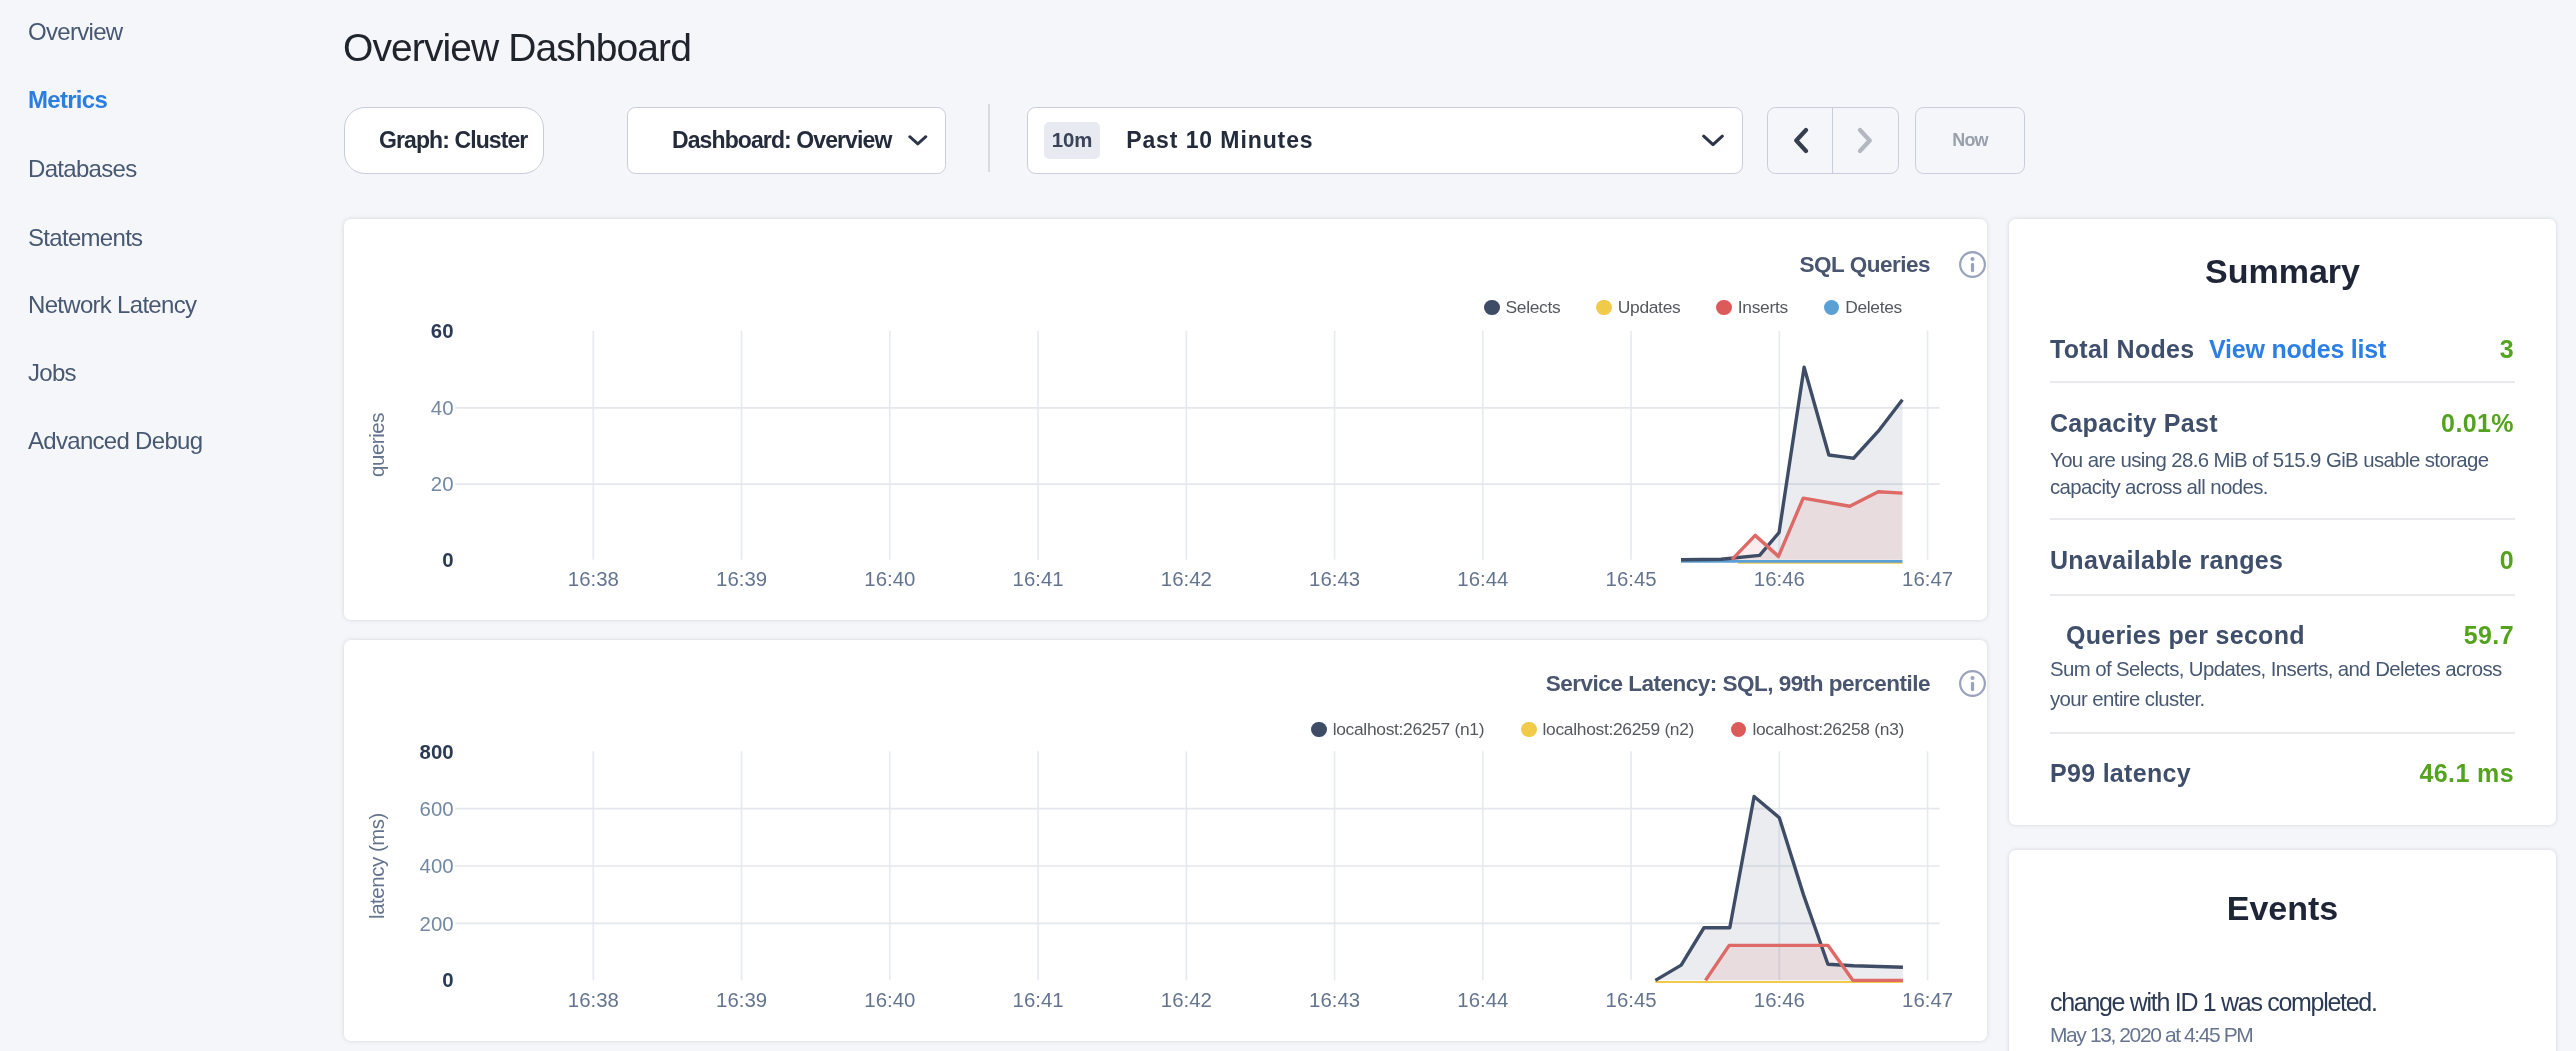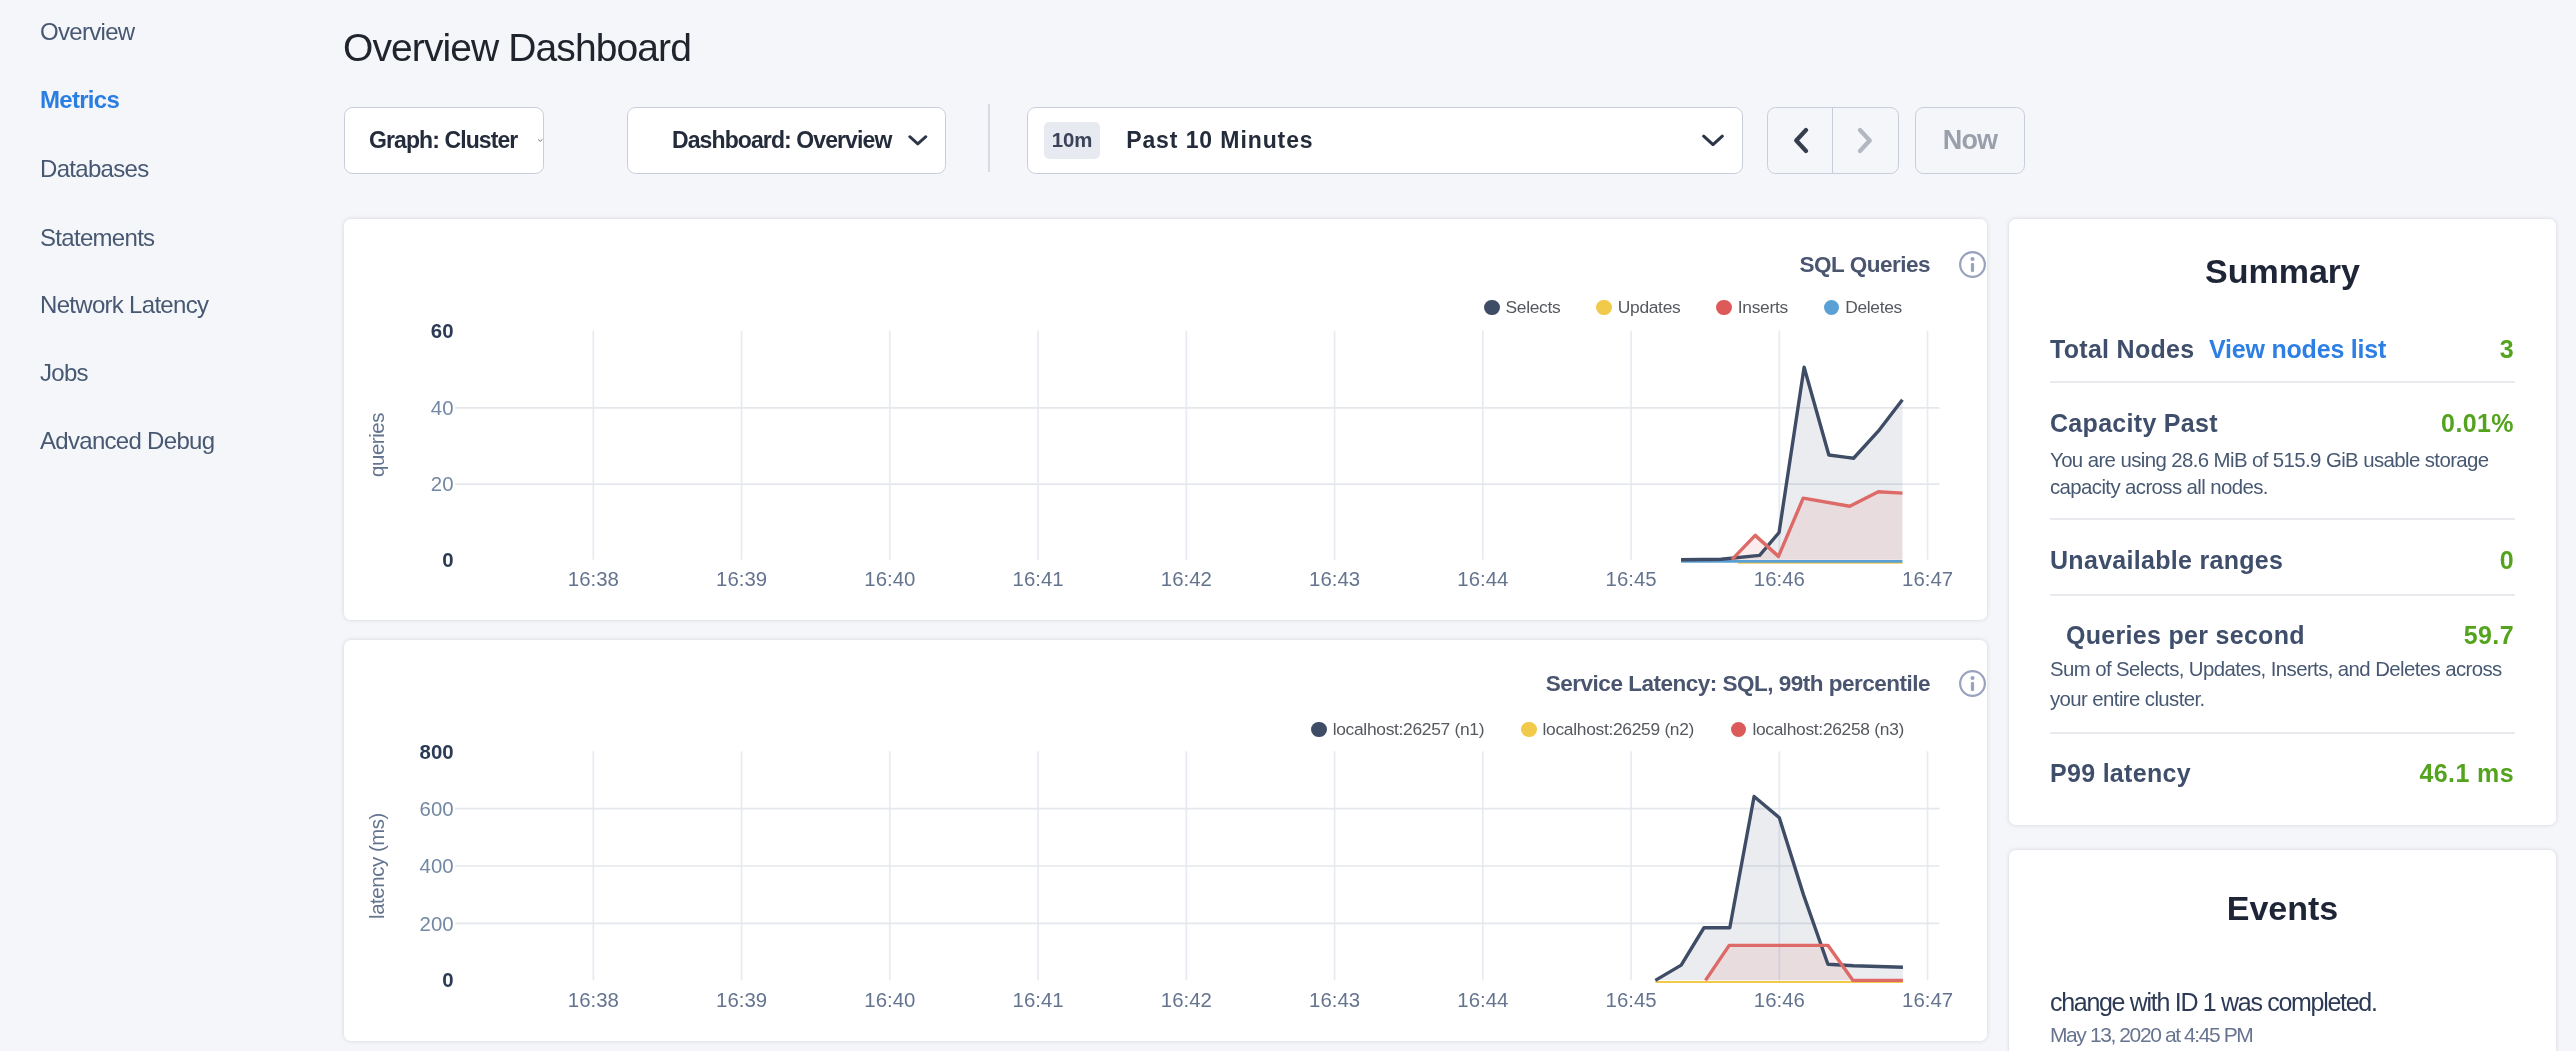--- a/index.html
+++ b/index.html
@@ -1,18 +1,18 @@
 <!DOCTYPE html>
 <html style="font-size:13.6px"><head>
 <meta charset="utf-8">
 <style>
   * { margin:0; padding:0; box-sizing:border-box; }
   html,body { width:2576px; height:1051px; background:#f5f6fa; font-family:"Liberation Sans", sans-serif; overflow:hidden; position:relative; }
   .abs { position:absolute; }
-  .navitem { position:absolute; left:40px; font-size:24px; letter-spacing:-0.7px; color:#475872; white-space:nowrap; }
+  .navitem { position:absolute; left:28px; font-size:24px; letter-spacing:-0.7px; color:#475872; white-space:nowrap; }
   .navitem.active { color:#2a7de1; font-weight:bold; }
   .card { position:absolute; background:#fff; border-radius:6.8px; box-shadow:0 0 4.3px rgba(60,65,85,0.18); }
   .btn { position:absolute; top:107px; height:67px; background:#fff; border:1.7px solid #c7cdda; border-radius:8.5px; display:flex; align-items:center; white-space:nowrap; }
   .btn-ghost { background:transparent; }
   .btnlabel { font-size:23px; font-weight:bold; color:#242c3c; letter-spacing:-0.9px; }
   .chart-title-row { position:absolute; left:0; width:100%; display:flex; justify-content:flex-end; align-items:center; gap:28px; }
   .chart-title { font-size:22.5px; font-weight:bold; color:#4a5570; letter-spacing:-0.5px; }
   .legend { position:absolute; display:flex; align-items:center; gap:34px; }
   .lgitem { display:flex; align-items:center; gap:6px; font-size:17.4px; letter-spacing:-0.3px; color:#55585e; }
   .dot { width:15.3px; height:15.3px; border-radius:50%; }
@@ -28,21 +28,21 @@
   <div class="navitem" style="top:18px;">Overview</div>
   <div class="navitem active" style="top:86px;">Metrics</div>
   <div class="navitem" style="top:155px;">Databases</div>
   <div class="navitem" style="top:224px;">Statements</div>
   <div class="navitem" style="top:291px;">Network Latency</div>
   <div class="navitem" style="top:359px;">Jobs</div>
   <div class="navitem" style="top:427px;">Advanced Debug</div>
 
   <div class="abs" style="left:343px; top:26px; font-size:39px; color:#20242c; letter-spacing:-0.9px;">Overview Dashboard</div>
 
-  <div class="btn" style="left:344px; width:200px; padding-left:24px; gap:21px;">
+  <div class="btn" style="left:344px; width:200px; padding-left:34px; gap:21px;border-radius:21px;">
     <span class="btnlabel">Graph: Cluster</span>
     <svg width="19.6" height="11" viewBox="0 0 23 13">
       <polyline points="2,2 11.5,10.5 21,2" fill="none" stroke="#2c3648" stroke-width="3.4" stroke-linecap="round" stroke-linejoin="round"></polyline>
     </svg>
   </div>
   <div class="btn" style="left:627px; width:319px; padding-left:44px; gap:17px;">
     <span class="btnlabel">Dashboard: Overview</span>
     <svg width="19.6" height="11" viewBox="0 0 23 13">
       <polyline points="2,2 11.5,10.5 21,2" fill="none" stroke="#2c3648" stroke-width="3.4" stroke-linecap="round" stroke-linejoin="round"></polyline>
     </svg>
@@ -61,21 +61,21 @@
         <polyline points="16.5,3.5 5,16 16.5,28.5" fill="none" stroke="#343e4f" stroke-width="5" stroke-linecap="round" stroke-linejoin="round"></polyline>
       </svg>
     </div>
     <div style="flex:1; height:100%; display:flex; align-items:center; justify-content:center;">
       <svg width="17" height="27" viewBox="0 0 20 32">
         <polyline points="3.5,3.5 15,16 3.5,28.5" fill="none" stroke="#b2b7c1" stroke-width="5" stroke-linecap="round" stroke-linejoin="round"></polyline>
       </svg>
     </div>
   </div>
   <div class="btn btn-ghost" style="left:1915px; width:110px; justify-content:center;">
-    <span style="font-size:27px; font-weight:bold; color:#99a0ac; letter-spacing:-0.9px;">Now</span>
+    <span style="font-size:18px; font-weight:bold; color:#99a0ac; letter-spacing:-0.9px;">Now</span>
   </div>
 
   <div class="card" style="left:344px; top:219px; width:1643px; height:401px;">
     <div class="chart-title-row" style="top:31px;">
       <span class="chart-title">SQL Queries</span>
       <svg width="29" height="29" viewBox="0 0 34 34">
         <circle cx="17" cy="17" r="14.5" fill="none" stroke="#99a3bd" stroke-width="2.6"></circle>
         <circle cx="17" cy="10.5" r="2.4" fill="#99a3bd"></circle>
         <rect x="15.1" y="15" width="3.8" height="11" rx="1.9" fill="#99a3bd"></rect>
       </svg>

